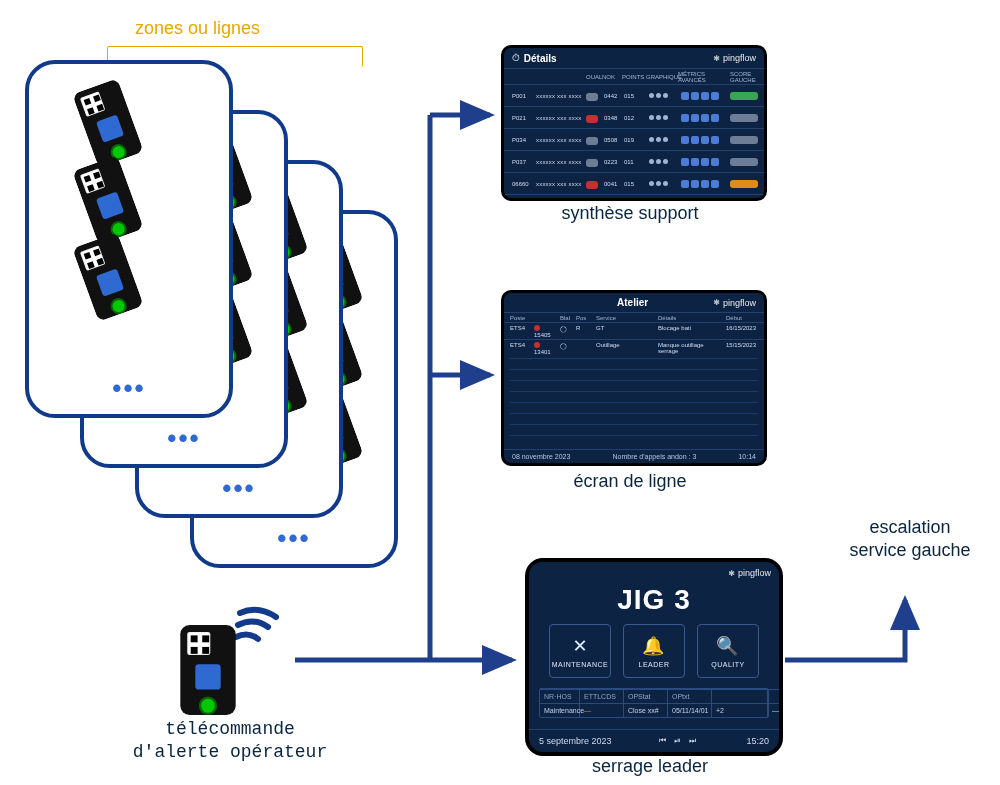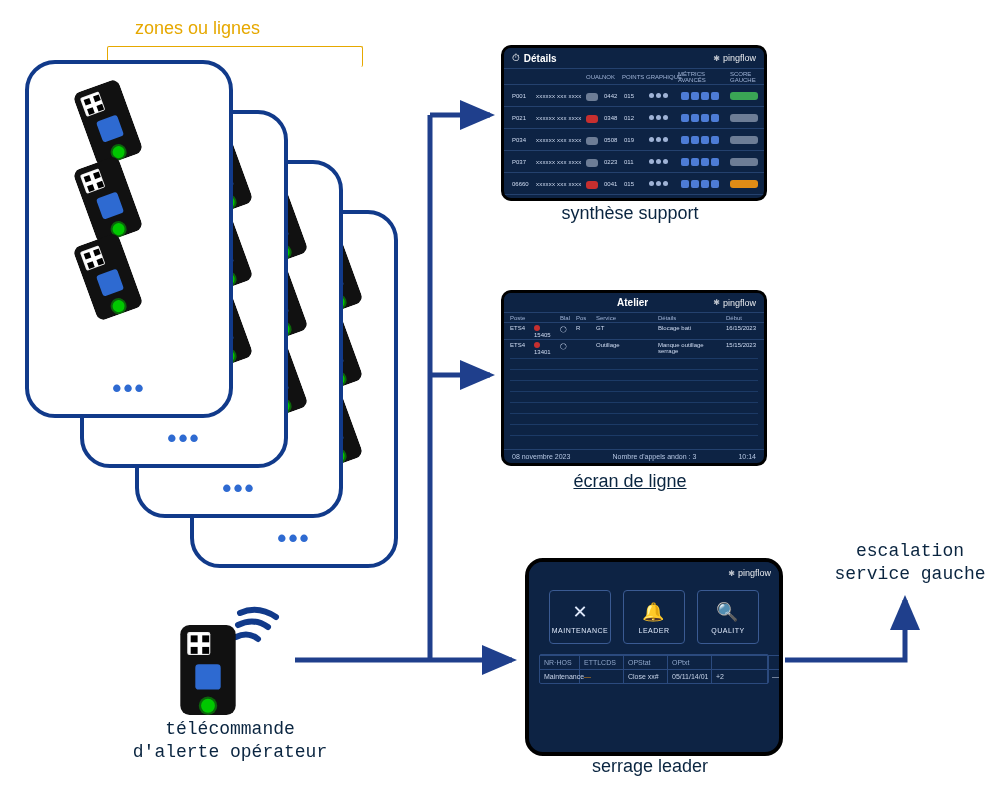--- a/index.html
+++ b/index.html
@@ -217,23 +217,23 @@
     </g>
   </svg>
 <div class="dev" style="position: absolute; left: 0px; top: 30px;"><svg width="56" height="90" viewBox="0 0 48 78">
         <use href="#device"></use>
       </svg></div></div>
 
 <div class="label" style="left:120px; top:718px; width:220px;font-family:Liberation Mono, monospace;">
   <span>télécommande</span><br><span>d'alerte opérateur</span>
 </div>
 <div class="label" style="left:500px; top:202px; width:260px;">synthèse support</div>
-<div class="label" style="left:500px; top:470px; width:260px;text-decoration:underline;">écran de ligne</div>
+<div class="label" style="left:500px; top:470px; width:260px;">écran de ligne</div>
 <div class="label" style="left:525px; top:755px; width:250px;">serrage leader</div>
-<div class="label" style="left:830px; top:540px; width:160px;font-family:Liberation Mono, monospace;">
+<div class="label" style="left:830px; top:516px; width:160px;">
   <span>escalation</span><br><span>service gauche</span>
 </div>
 
 <div class="screen" style="left:501px; top:45px; width:260px; height:150px;">
   <div class="titlebar">
     <span style="display:flex;align-items:center;gap:4px;">
       <span style="font-size:10px;">⏱</span>
       <b>Détails</b>
     </span>
     <span class="pf">
@@ -376,20 +376,21 @@
     <span>10:14</span>
   </div>
 </div>
 
 <div class="screen tablet" style="left:525px; top:558px; width:250px; height:190px;">
   <div class="titlebar" style="justify-content:flex-end; padding-top:6px;">
     <span class="pf">
         <span>pingflow</span>
       </span>
   </div>
+  <div class="jig-title">JIG 3</div>
   <div class="tile-row">
     <div class="tile">
       <span class="ic">✕</span>
       <span class="tl">MAINTENANCE</span>
     </div>
     <div class="tile">
       <span class="ic">🔔</span>
       <span class="tl">LEADER</span>
     </div>
     <div class="tile">
@@ -403,20 +404,25 @@
     <div class="hd">OPStat</div>
     <div class="hd">OPtxt</div>
     <div class="hd"></div>
     <div class="hd"></div>
     <div>Maintenance</div>
     <div style="color:#e08c16;">—</div>
     <div>Close xx#</div>
     <div>05/11/14/01</div>
     <div>+2</div>
     <div>—</div>
+  </div>
+  <div class="tfooter">
+    <span>5 septembre 2023</span>
+    <span class="ctrls">⏮ ⏯ ⏭</span>
+    <span>15:20</span>
   </div>
 </div>
 
 <svg class="overlay" width="1000" height="785">
   <defs>
     <marker id="ah" markerWidth="10" markerHeight="10" refX="6" refY="3" orient="auto">
       <path d="M0,0 L7,3 L0,6 Z" class="ahead"></path>
     </marker>
   </defs>
 

